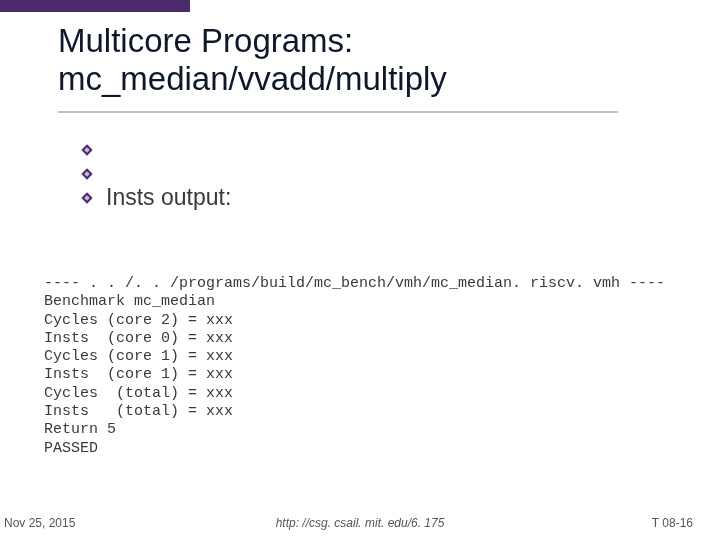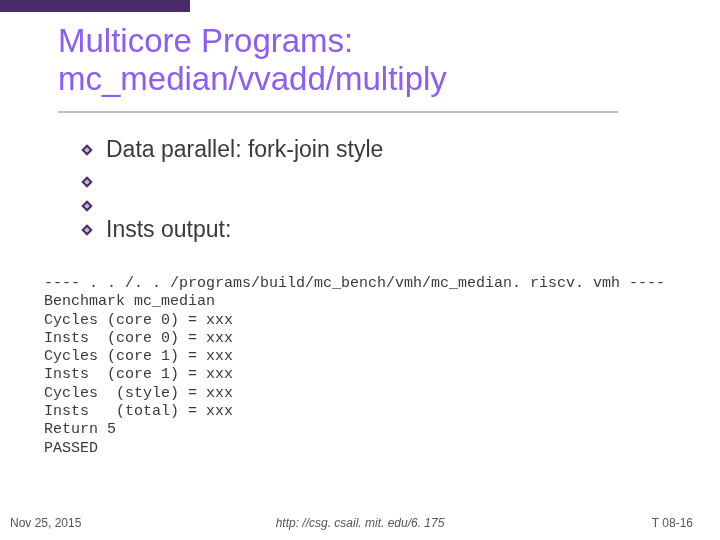--- a/index.html
+++ b/index.html
@@ -24,21 +24,21 @@
     height: 12px;
     width: 190px;
     background: #4b2a6b;
   }
   .title {
     position: absolute;
     top: 22px;
     left: 58px;
     right: 30px;
     font-size: 33px;
-    color: #8b5cf6;
+    color: #0f172a;
     line-height: 1.15;
     font-weight: 400;
   }
   .title-underline {
     position: absolute;
     top: 111px;
     left: 58px;
     height: 2px;
     width: 560px;
     background: #bfbfbf;
@@ -80,21 +80,21 @@
   .footer {
     position: absolute;
     bottom: 10px;
     left: 0;
     width: 100%;
     font-size: 12px;
     color: #555;
   }
   .footer .date {
     position: absolute;
-    left: 10px;
+    left: 4px;
     bottom: 0;
     margin-top: 45px;
   }
   .footer .url {
     position: absolute;
     left: 0;
     right: 0;
     bottom: 0;
     text-align: center;
     font-style: italic;
@@ -114,50 +114,43 @@
 
   <div class="title">Multicore Programs: mc_median/vvadd/multiply</div>
   <div class="title-underline"></div>
 
   <div class="bullets">
     <div class="bullet">
       <svg class="dia" viewBox="0 0 14 14">
         <rect x="3" y="3" width="8" height="8" transform="rotate(45 7 7)" fill="#4b2a6b"></rect>
         <rect x="5" y="5" width="4" height="4" transform="rotate(45 7 7)" fill="#c9b8da"></rect>
       </svg>
-      <span class="bt">Data parallel: fork-join style</span>
-    </div>
-    <div class="bullet">
-      <svg class="dia" viewBox="0 0 14 14">
-        <rect x="3" y="3" width="8" height="8" transform="rotate(45 7 7)" fill="#4b2a6b"></rect>
-        <rect x="5" y="5" width="4" height="4" transform="rotate(45 7 7)" fill="#c9b8da"></rect>
-      </svg>
     </div>
     <div class="bullet">
       <svg class="dia" viewBox="0 0 14 14">
         <rect x="3" y="3" width="8" height="8" transform="rotate(45 7 7)" fill="#4b2a6b"></rect>
         <rect x="5" y="5" width="4" height="4" transform="rotate(45 7 7)" fill="#c9b8da"></rect>
       </svg>
     </div>
     <div class="bullet">
       <svg class="dia" viewBox="0 0 14 14">
         <rect x="3" y="3" width="8" height="8" transform="rotate(45 7 7)" fill="#4b2a6b"></rect>
         <rect x="5" y="5" width="4" height="4" transform="rotate(45 7 7)" fill="#c9b8da"></rect>
       </svg>
       <span class="bt">Insts output:</span>
     </div>
   </div>
 
   <div class="code"><span>---- . . /. . /programs/build/mc_bench/vmh/mc_median. riscv. vmh ----</span>
 <span>Benchmark mc_median</span>
-<span>Cycles (core 0) = xxx</span>
+<span>Cycles (core 2) = xxx</span>
 <span>Insts  (core 0) = xxx</span>
 <span>Cycles (core 1) = xxx</span>
 <span>Insts  (core 1) = xxx</span>
-<span>Cycles  (style) = xxx</span>
+<span>Cycles  (total) = xxx</span>
 <span>Insts   (total) = xxx</span>
 <span>Return 5</span>
 <span>PASSED</span></div>
 
   <div class="footer">
     <span class="date">Nov 25, 2015</span>
     <span class="url">http: //csg. csail. mit. edu/6. 175</span>
     <span class="page">T 08-16</span>
   </div>
 

